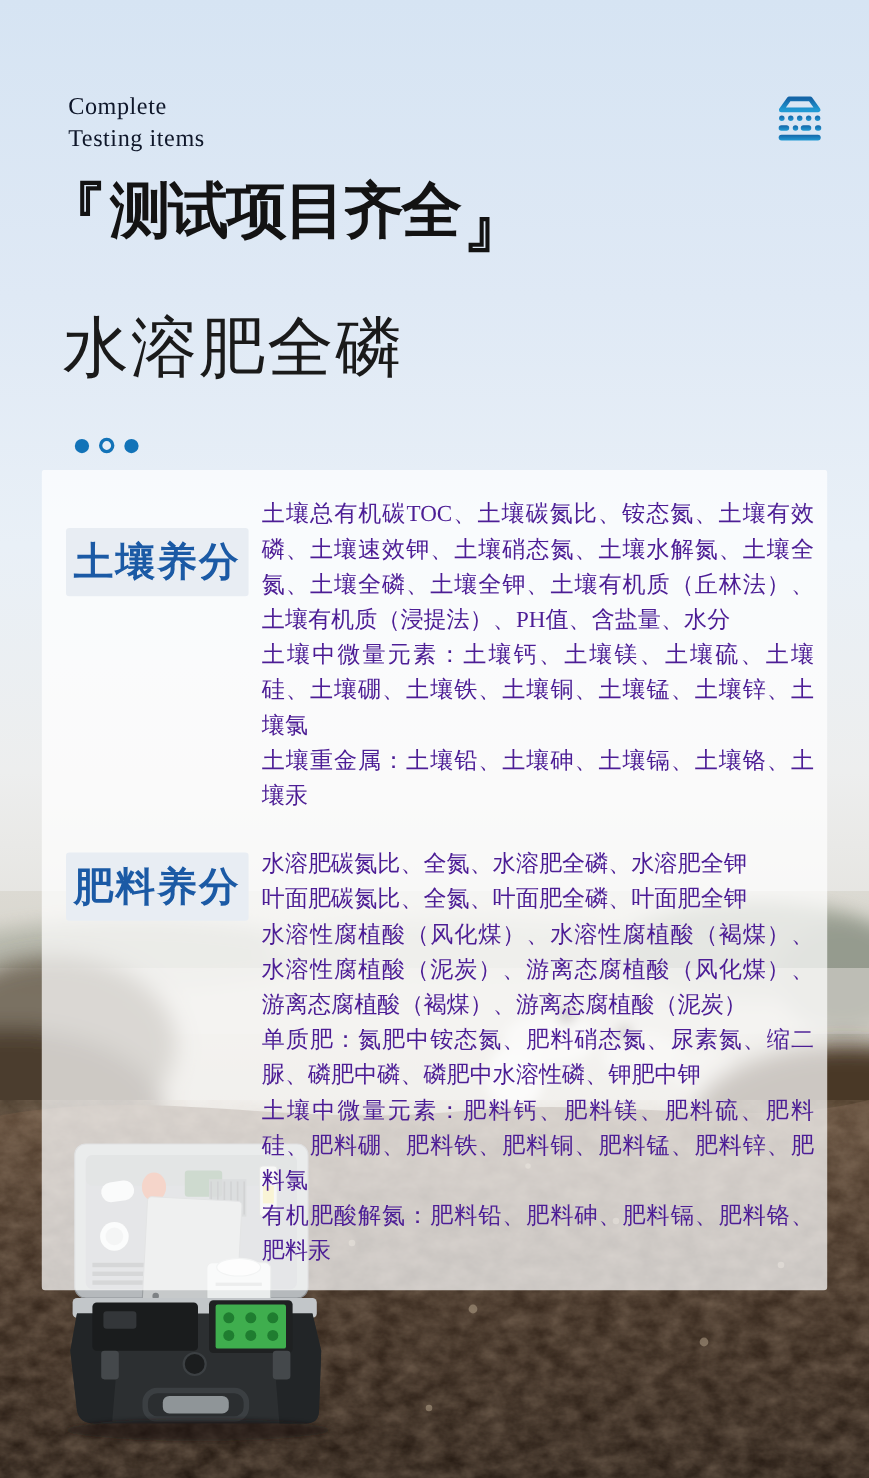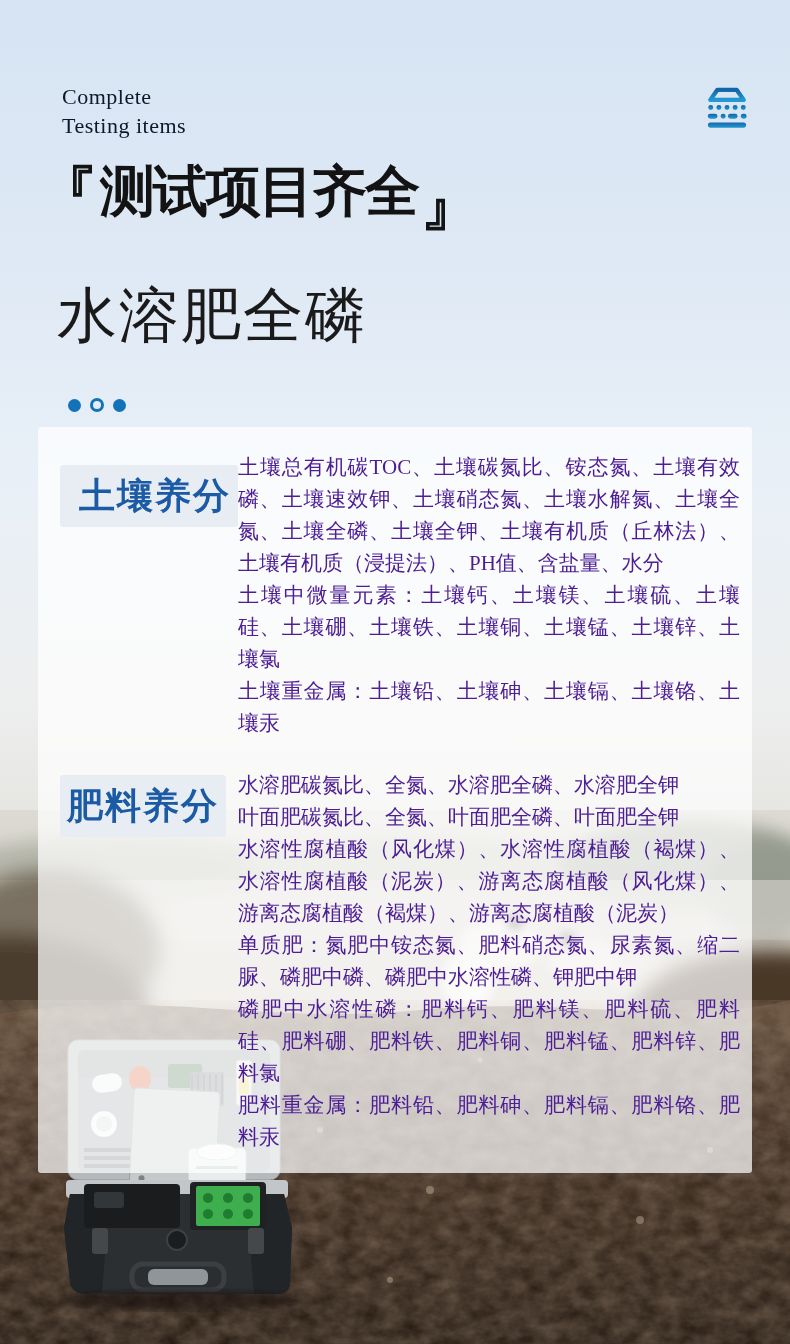--- a/index.html
+++ b/index.html
@@ -45,21 +45,21 @@
     box-sizing:border-box;padding:24px 12px 20px 22px;
   }
   .section{display:flex;}
   .section.fertilizer{margin-top:30px;}
   .label-col{flex:0 0 178px;}
   .label-badge{
     width:166px;height:62px;background:#e8edf3;border-radius:3px;
     display:flex;align-items:center;justify-content:center;
     font-size:36px;font-weight:bold;color:#1b5aa5;letter-spacing:2px;
   }
-  .section.soil-sec .label-badge{margin-top:14px;padding-left:12px;}
+  .section.soil-sec .label-badge{margin-top:29px;}
   .section.fertilizer .label-badge{margin-top:6px;}
   .text-col{flex:1;font-size:21px;line-height:32px;color:#4c1d95;text-align:justify;}
   .text-col p{margin:0;}
   
   .device{position:absolute;left:40px;top:1032px;z-index:1;}
 </style>
 </head>
 <body>
 
 <div class="layer sky"></div>
@@ -256,17 +256,17 @@
   </div>
   <div class="section fertilizer">
     <div class="label-col">
       <div class="label-badge">肥料养分</div>
     </div>
     <div class="text-col">
       <p>水溶肥碳氮比、全氮、水溶肥全磷、水溶肥全钾</p>
       <p>叶面肥碳氮比、全氮、叶面肥全磷、叶面肥全钾</p>
       <p>水溶性腐植酸（风化煤）、水溶性腐植酸（褐煤）、水溶性腐植酸（泥炭）、游离态腐植酸（风化煤）、游离态腐植酸（褐煤）、游离态腐植酸（泥炭）</p>
       <p>单质肥：氮肥中铵态氮、肥料硝态氮、尿素氮、缩二脲、磷肥中磷、磷肥中水溶性磷、钾肥中钾</p>
-      <p>磷肥中水溶性磷：肥料钙、肥料镁、肥料硫、肥料硅、肥料硼、肥料铁、肥料铜、肥料锰、肥料锌、肥料氯</p>
-      <p>肥料重金属：肥料铅、肥料砷、肥料镉、肥料铬、肥料汞</p>
+      <p>土壤中微量元素：肥料钙、肥料镁、肥料硫、肥料硅、肥料硼、肥料铁、肥料铜、肥料锰、肥料锌、肥料氯</p>
+      <p>有机肥酸解氮：肥料铅、肥料砷、肥料镉、肥料铬、肥料汞</p>
     </div>
   </div>
 </div>
 
 </body></html>

